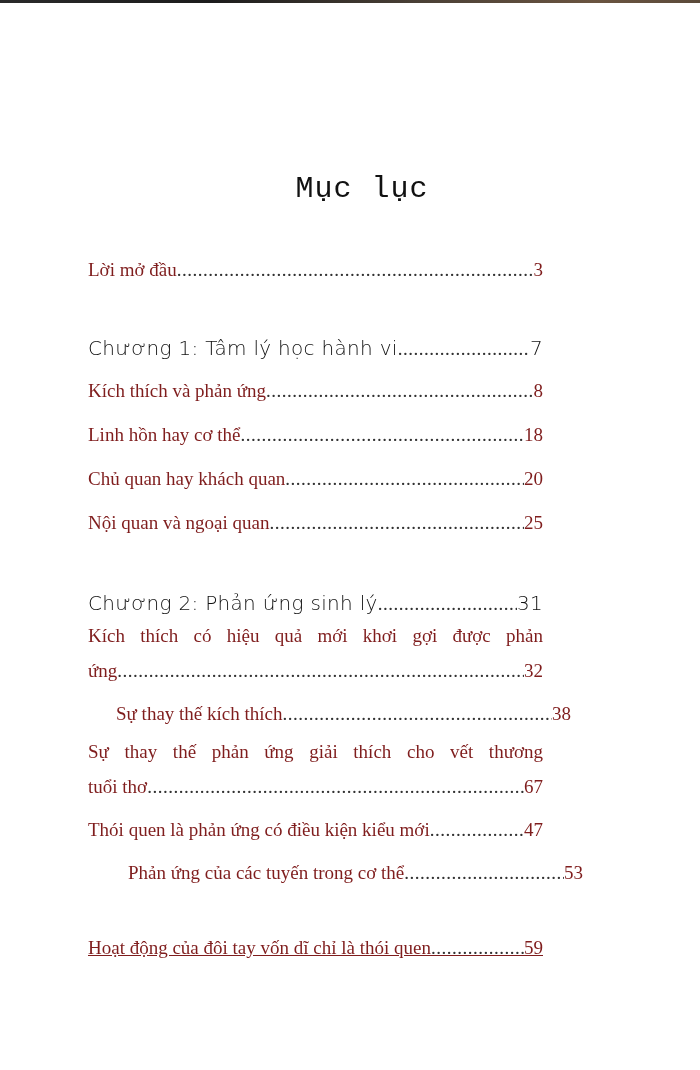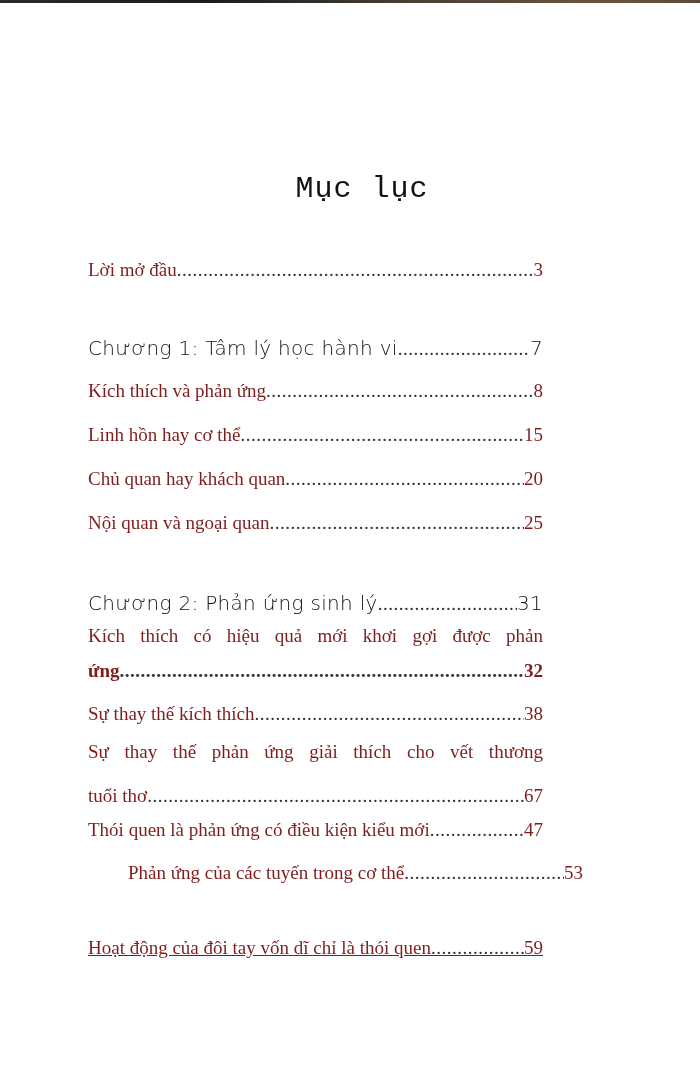--- a/index.html
+++ b/index.html
@@ -122,21 +122,21 @@
       <span class="text">Kích thích và phản ứng</span>
       <span class="leader"></span>
       <span class="page">8</span>
     </div>
   </div>
 
   <div class="entry" style="top:423px;">
     <div class="line">
       <span class="text">Linh hồn hay cơ thể</span>
       <span class="leader"></span>
-      <span class="page">15</span>
+      <span class="page">18</span>
     </div>
   </div>
 
   <div class="entry" style="top:467px;">
     <div class="line">
       <span class="text">Chủ quan hay khách quan</span>
       <span class="leader"></span>
       <span class="page">20</span>
     </div>
   </div>
@@ -152,38 +152,38 @@
   <div class="entry chapter" style="top:591px;">
     <div class="line">
       <span class="text">Chương 2: Phản ứng sinh lý</span>
       <span class="leader"></span>
       <span class="page">31</span>
     </div>
   </div>
 
   <div class="entry" style="top:624px;">
     <div class="justified">Kích thích có hiệu quả mới khơi gợi được phản</div>
-    <div class="line" style="margin-top:11px;font-weight:bold;">
+    <div class="line" style="margin-top:11px;">
       <span class="text">ứng</span>
       <span class="leader"></span>
       <span class="page">32</span>
     </div>
   </div>
 
-  <div class="entry" style="top:702px;">
+  <div class="entry" style="top:702px;margin-left:28px;">
     <div class="line">
       <span class="text">Sự thay thế kích thích</span>
       <span class="leader"></span>
       <span class="page">38</span>
     </div>
   </div>
 
   <div class="entry" style="top:740px;">
     <div class="justified">Sự thay thế phản ứng giải thích cho vết thương</div>
-    <div class="line" style="margin-top:20px;">
+    <div class="line" style="margin-top:11px;">
       <span class="text">tuổi thơ</span>
       <span class="leader"></span>
       <span class="page">67</span>
     </div>
   </div>
 
   <div class="entry" style="top:818px;">
     <div class="line">
       <span class="text">Thói quen là phản ứng có điều kiện kiểu mới</span>
       <span class="leader"></span>

